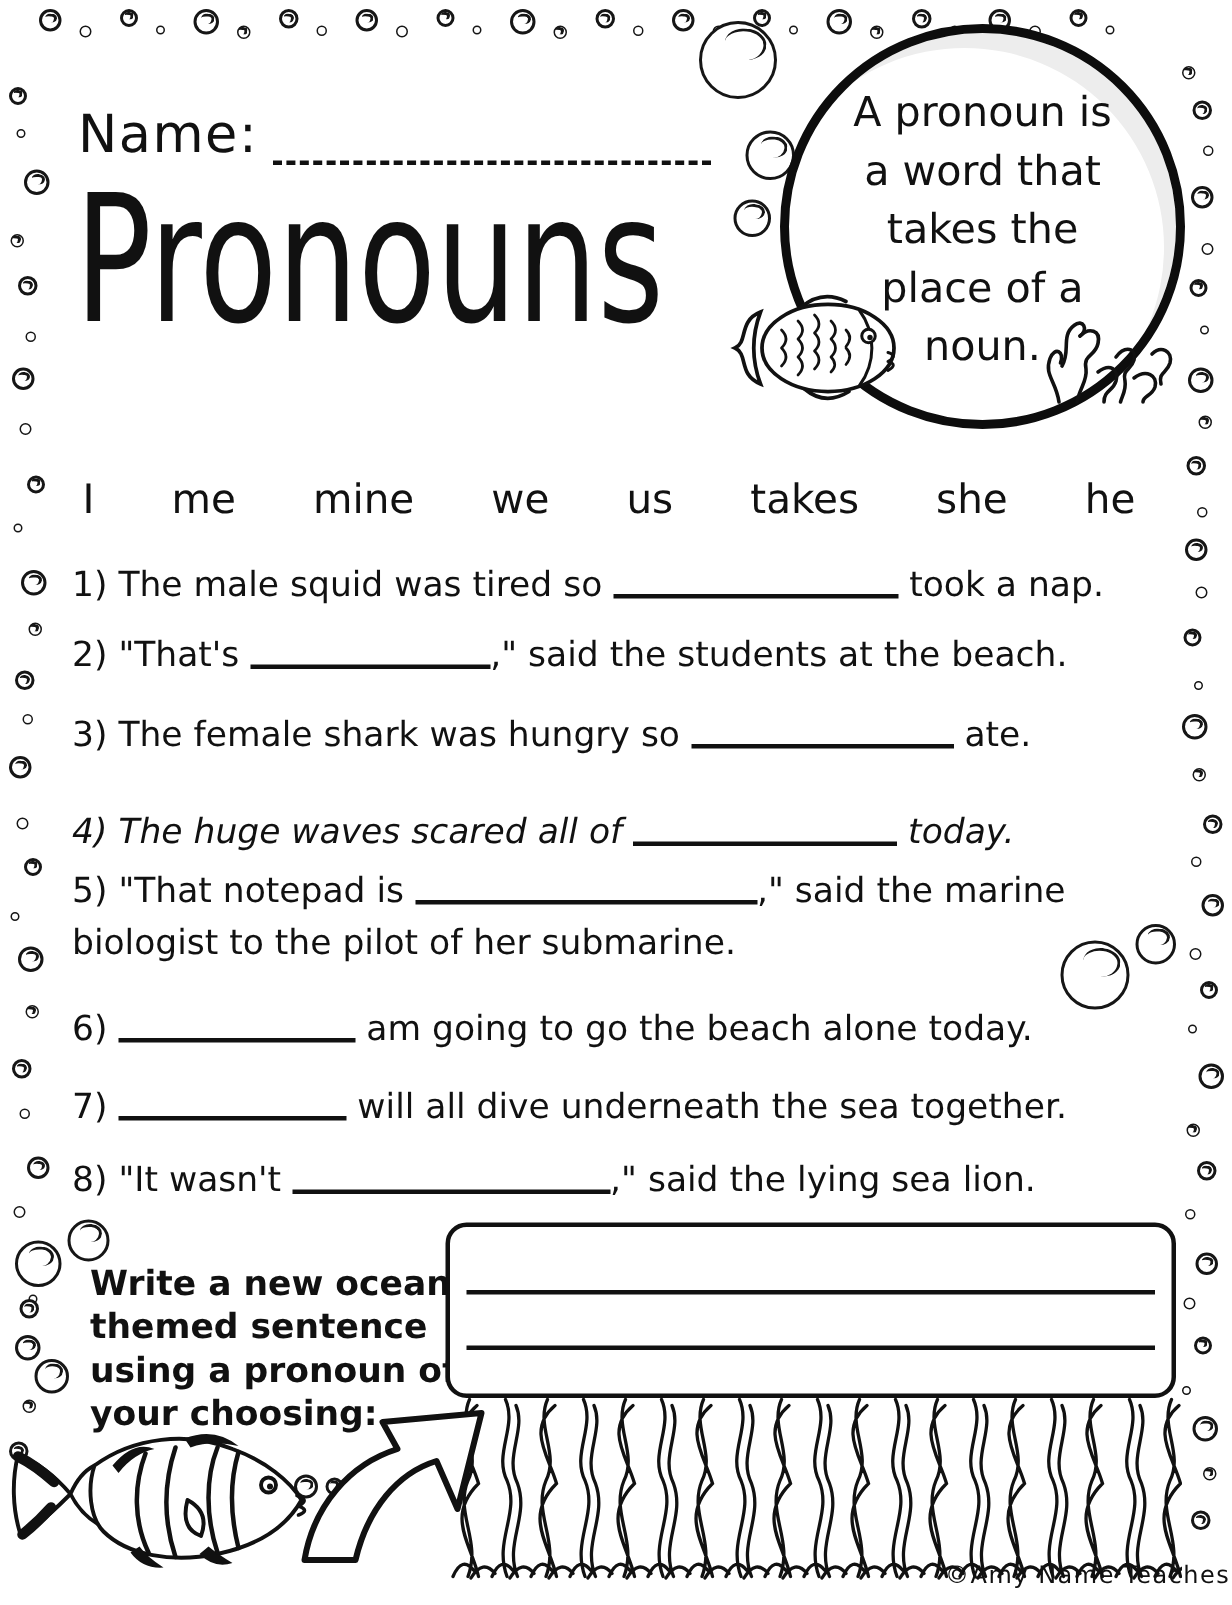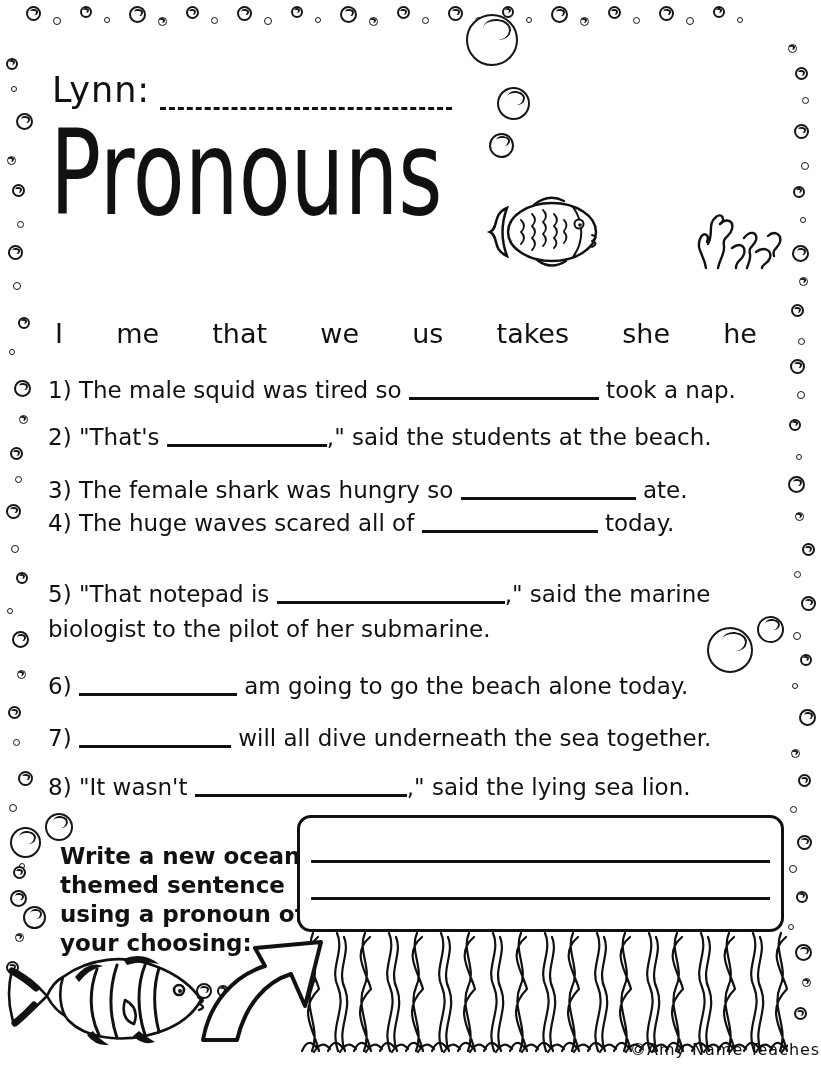--- a/index.html
+++ b/index.html
@@ -153,25 +153,28 @@
       <span class="bubble hl" style="left: 45px; top: 813px; width: 28px; height: 28px; border-width: 2px;"></span>
       <span class="bubble hl" style="left: 10px; top: 827px; width: 31px; height: 31px; border-width: 2px;"></span>
       <span class="bubble hl" style="left: 23px; top: 906px; width: 23px; height: 23px; border-width: 2px;"></span>
       <span class="bubble hl" style="left: 13px; top: 866px; width: 13px; height: 13px; border-width: 2px;"></span>
       <span class="bubble hl" style="left: 196px; top: 983px; width: 16px; height: 16px; border-width: 2px;"></span>
       <span class="bubble hl" style="left: 217px; top: 985px; width: 12px; height: 12px; border-width: 2px;"></span>
       <span class="bubble" style="left: 233px; top: 989px; width: 8px; height: 8px; border-width: 1.5px;"></span>
     </div>
 
   <div class="name-row">
-    <span>Lynn:</span><span class="name-line"></span>
+    <span>Name:</span><span class="name-line"></span>
   </div>
 
   <h1 class="title">Pronouns</h1>
 
+  <div class="speech-circle">
+    <div class="speech-text">A pronoun is a word that takes the place of a noun.</div>
+  </div>
 
   <div class="fish-wrap">
     <svg width="132" height="88" viewBox="0 0 132 88" fill="none" stroke="#111" stroke-width="2.5" stroke-linecap="round">
       <path d="M31,22 C16,28 23,42 14,46 C23,50 16,64 31,70 C25,54 25,38 31,22 Z" fill="#fff"></path>
       <path d="M58,19 Q72,7 88,15" fill="#fff"></path>
       <path d="M60,73 Q74,85 90,75" fill="#fff"></path>
       <ellipse cx="76" cy="46" rx="44" ry="29" fill="#fff"></ellipse>
       <path d="M97,21 C108,36 108,56 97,71" stroke-width="2"></path>
       <path d="M45,34 q6,6 0,12 M45,46 q6,6 0,12 M56,28 q6,6 0,12 M56,40 q6,6 0,12 M56,52 q6,6 0,12
                M67,24 q6,6 0,12 M67,36 q6,6 0,12 M67,48 q6,6 0,12 M78,28 q6,6 0,12 M78,40 q6,6 0,12 M78,52 q5,5 0,10
@@ -191,33 +194,33 @@
       <path d="M52,44 C58,36 66,38 64,46 C62,53 56,52 58,60 C59,66 56,70 55,74"></path>
       <path d="M64,58 C72,52 80,56 78,64 C76,70 70,70 70,74"></path>
       <path d="M76,42 C82,36 90,40 88,48 C86,55 80,54 82,62"></path>
     </svg>
   </div>
 
 
   <div class="word-bank">
       <span>I</span>
       <span>me</span>
-      <span>that</span>
+      <span>mine</span>
       <span>we</span>
       <span>us</span>
       <span>takes</span>
       <span>she</span>
       <span>he</span>
     </div>
 
   <div class="sentences">
       <div class="sentence" style="top: 373px;"><span>1) </span>The male squid was tired so <span class="blank" style="width: 190px;"></span> took a nap.</div>
       <div class="sentence" style="top: 420px;"><span>2) </span>"That's <span class="blank" style="width: 160px;"></span>," said the students at the beach.</div>
       <div class="sentence" style="top: 473px;"><span>3) </span>The female shark was hungry so <span class="blank" style="width: 175px;"></span> ate.</div>
-      <div class="sentence" style="top: 506px;"><span>4) </span>The huge waves scared all of <span class="blank" style="width: 176px;"></span> today.</div>
+      <div class="sentence" style="top: 538px; font-style: italic;"><span>4) </span>The huge waves scared all of <span class="blank" style="width: 176px;"></span> today.</div>
       <div class="sentence" style="top: 577px;"><span>5) </span>"That notepad is <span class="blank" style="width: 228px;"></span>," said the marine biologist to the pilot of her submarine.</div>
       <div class="sentence" style="top: 669px;"><span>6) </span><span class="blank" style="width: 158px;"></span> am going to go the beach alone today.</div>
       <div class="sentence" style="top: 721px;"><span>7) </span><span class="blank" style="width: 152px;"></span> will all dive underneath the sea together.</div>
       <div class="sentence" style="top: 770px;"><span>8) </span>"It wasn't <span class="blank" style="width: 212px;"></span>," said the lying sea lion.</div>
     </div>
 
   <div class="prompt">Write a new ocean-themed sentence using a pronoun of your choosing:</div>
 
   <div class="write-box">
     <div class="write-line" style="top:42px"></div>

